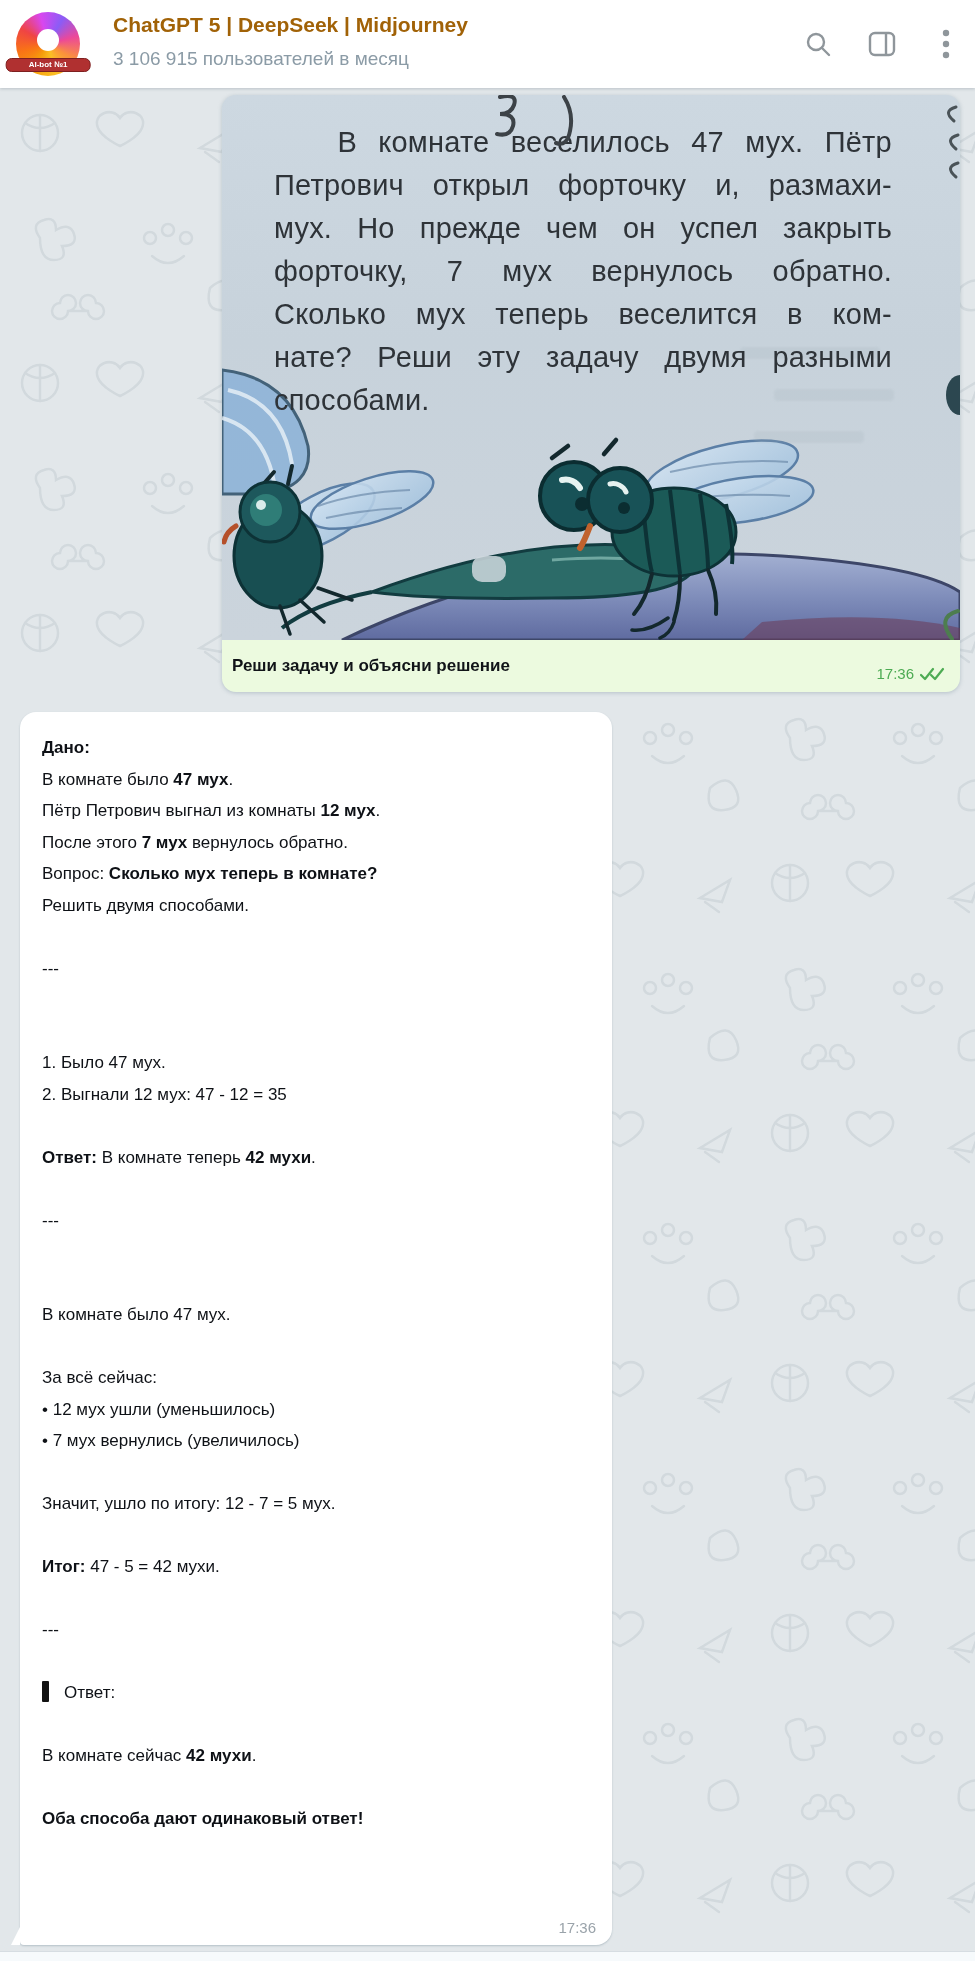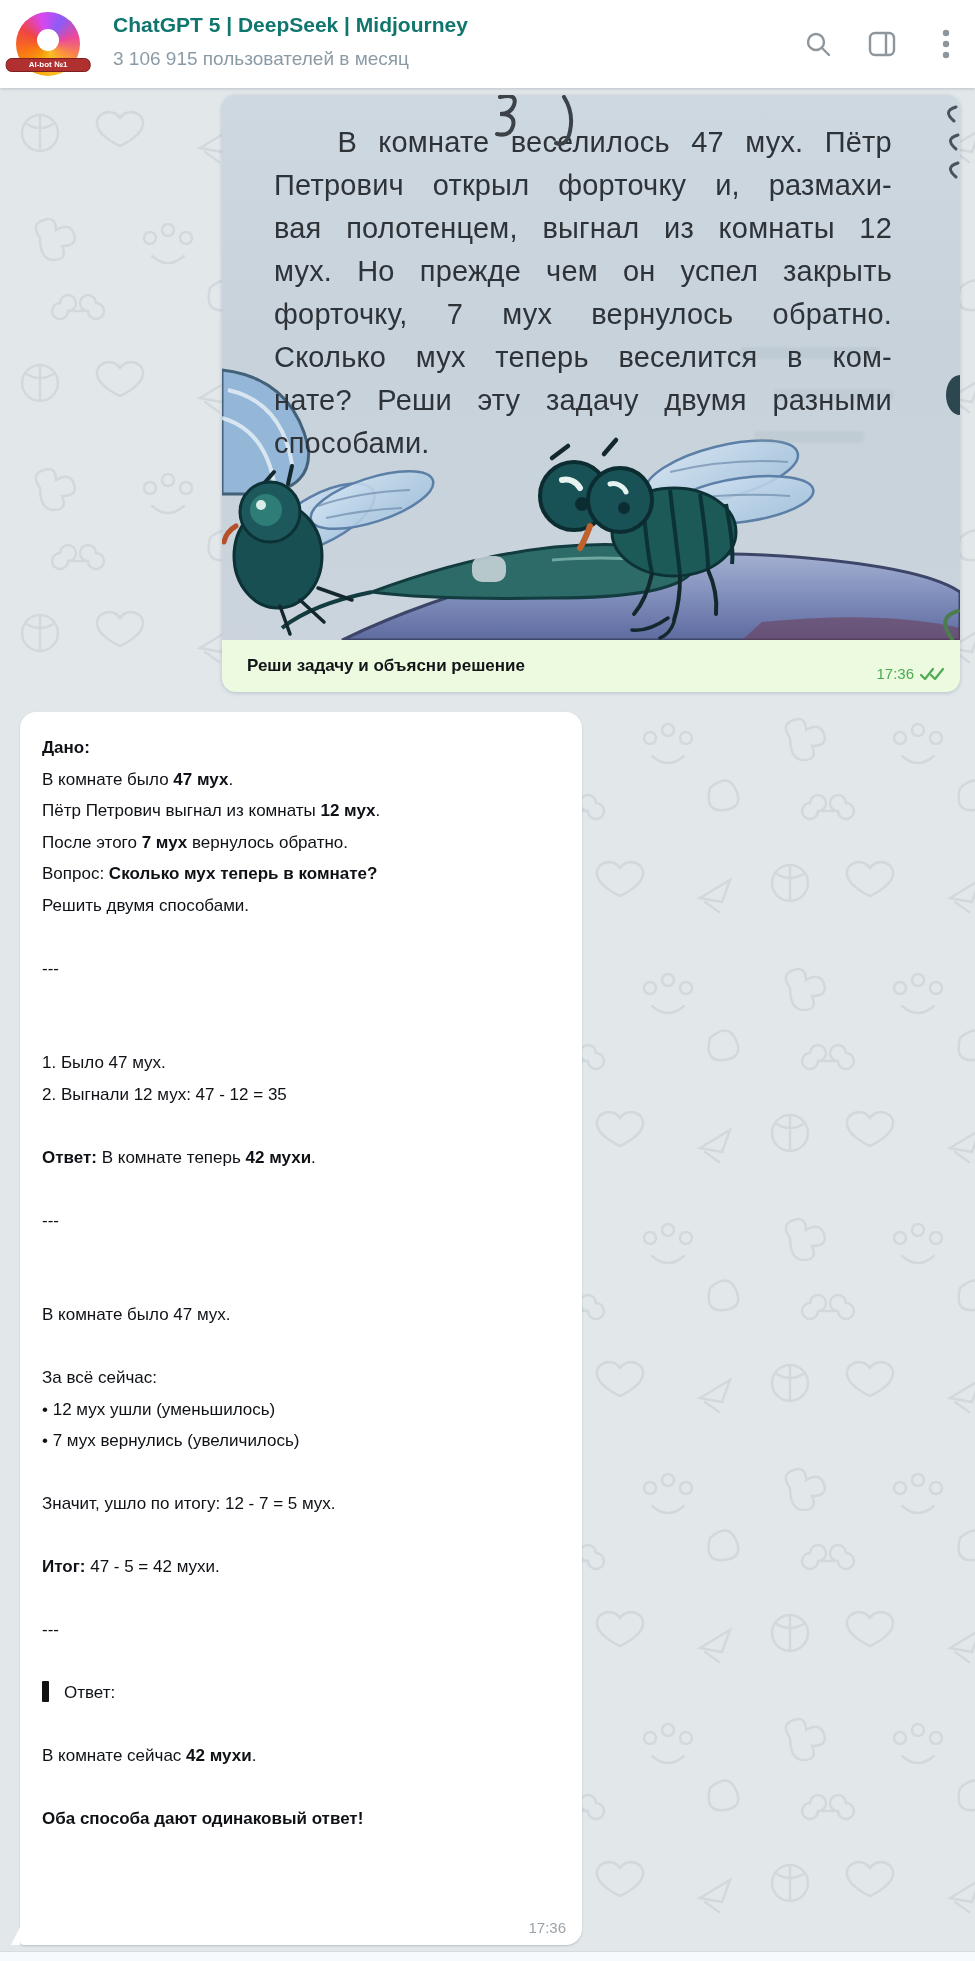--- a/index.html
+++ b/index.html
@@ -23,21 +23,21 @@
   }
   .avatar::after{
     content:"";position:absolute;left:21px;top:17px;width:22px;height:22px;border-radius:50%;background:#fff;
   }
   .avatar-badge{
     position:absolute;left:50%;bottom:4px;transform:translateX(-50%);
     background:#b03030;color:#fff;font-size:8px;font-weight:700;line-height:10px;
     padding:1px 22px;border-radius:6px;white-space:nowrap;border:1px solid #7e1f1f;z-index:2;
   }
   .h-title{
-    position:absolute;left:113px;top:13px;font-size:21px;font-weight:700;color:#0f766e;white-space:nowrap;text-align:right;
+    position:absolute;left:113px;top:13px;font-size:21px;font-weight:700;color:#a16207;white-space:nowrap;text-align:right;
   }
   .h-sub{
     position:absolute;left:113px;top:48px;font-size:19px;color:#8b9ba6;white-space:nowrap;
   }
   .h-icons{position:absolute;right:14px;top:0;height:88px;display:flex;align-items:center;gap:34px;}
   .h-icon{width:30px;height:30px;display:flex;align-items:center;justify-content:center;cursor:pointer;}
   
   .photo-group{
     position:absolute;left:222px;top:95px;width:738px;z-index:10;
     filter:drop-shadow(0 1px 2px rgba(114,137,151,.4));
@@ -54,28 +54,29 @@
   .book-line.last{display:block;}
   .book-line .indent{display:inline-block;width:42px;}
   .ghost{position:absolute;background:#9fadb6;opacity:.18;border-radius:4px;filter:blur(1px);z-index:4;}
   .illus{position:absolute;left:0;bottom:0;width:738px;height:280px;z-index:3;}
   .ink{position:absolute;z-index:6;}
   
   .caption{
     position:relative;width:738px;height:52px;background:#ecfadf;border-radius:0 0 14px 14px;
     display:flex;align-items:center;
   }
-  .caption-text{margin-left:25px;font-size:17px;font-weight:600;color:#111418;}
+  .caption-text{margin-left:10px;font-size:17px;font-weight:600;color:#111418;}
   .caption-meta{position:absolute;right:14px;bottom:10px;display:flex;align-items:center;gap:6px;}
   .caption-time{font-size:15px;color:#4dab53;}
   
   .solution{
     position:absolute;left:20px;top:712px;width:562px;height:1233px;background:#ffffff;
     border-radius:16px 16px 16px 4px;z-index:10;
     box-shadow:0 1px 2px rgba(114,137,151,.4);
+    padding-left:30px;
   }
   .sol-tail{
     position:absolute;left:-9px;bottom:0;width:0;height:0;
     border-bottom:18px solid #ffffff;border-left:9px solid transparent;
   }
   .sol-lines{position:absolute;left:22px;top:20px;width:520px;font-size:17px;line-height:31.5px;color:#0e1116;}
   .msg-line{min-height:31.5px;white-space:pre-wrap;}
   .msg-line .b{font-weight:700;}
   .qbar{display:inline-block;width:7px;height:21px;background:#121212;margin-right:15px;vertical-align:-4px;border-radius:1px;}
   .sol-time{position:absolute;right:16px;bottom:9px;font-size:15px;color:#9aa3aa;}
@@ -233,28 +234,20 @@
           <span>Пётр</span>
         </div>
         <div class="book-line">
           <span>Петрович</span>
           <span>открыл</span>
           <span>форточку</span>
           <span>и,</span>
           <span>размахи-</span>
         </div>
         <div class="book-line">
-          <span>вая</span>
-          <span>полотенцем,</span>
-          <span>выгнал</span>
-          <span>из</span>
-          <span>комнаты</span>
-          <span>12</span>
-        </div>
-        <div class="book-line">
           <span>мух.</span>
           <span>Но</span>
           <span>прежде</span>
           <span>чем</span>
           <span>он</span>
           <span>успел</span>
           <span>закрыть</span>
         </div>
         <div class="book-line">
           <span>форточку,</span>

